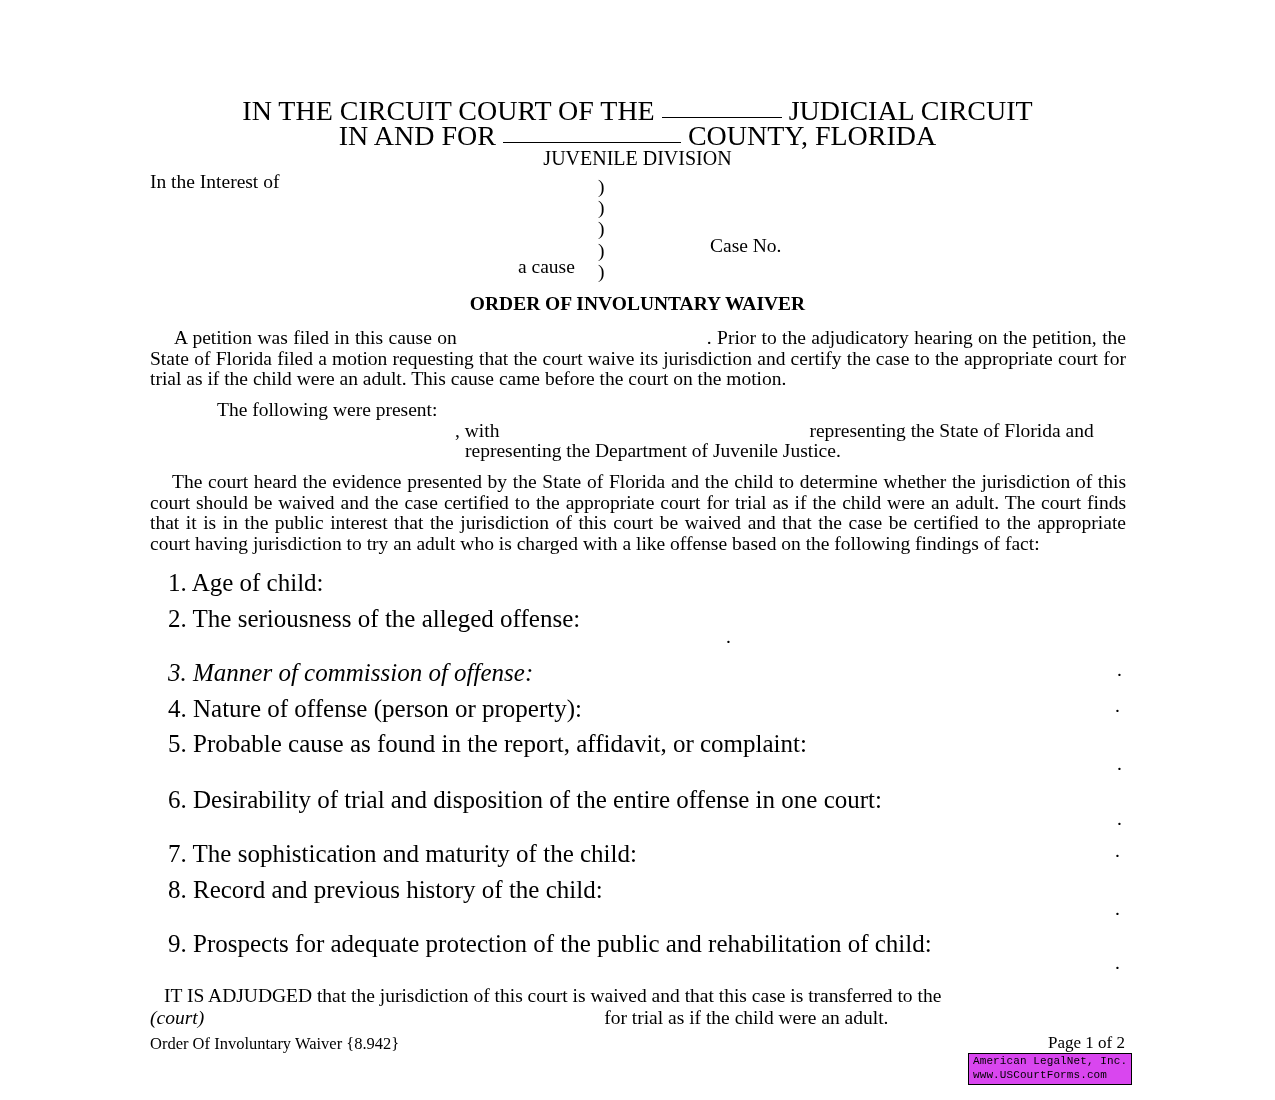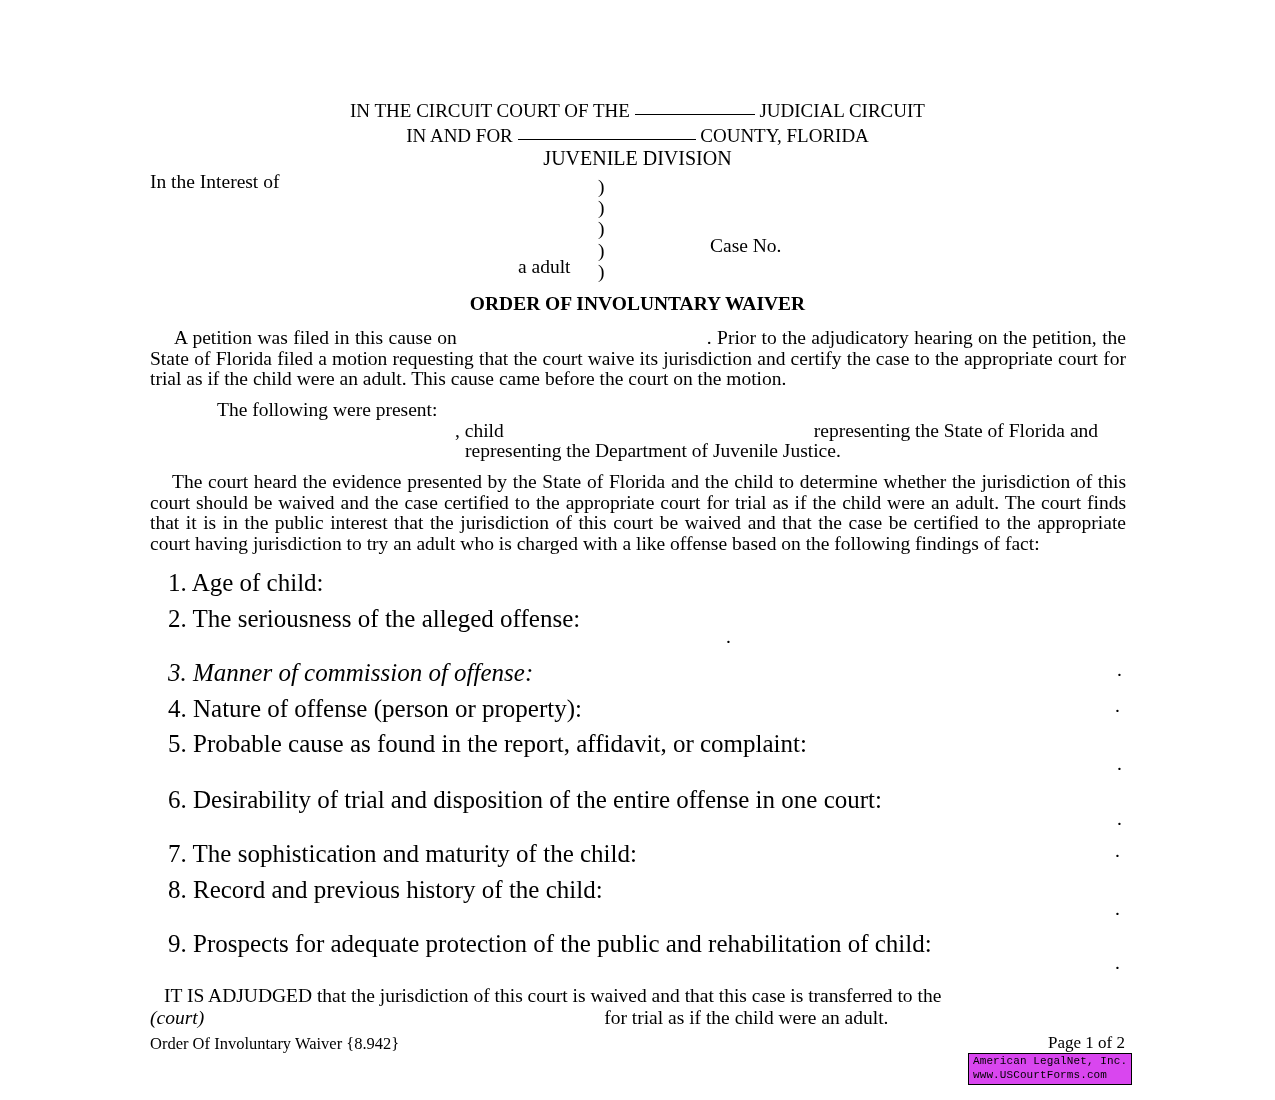--- a/index.html
+++ b/index.html
@@ -23,21 +23,21 @@
     height: 1100px;
   }
 
   
   .heading {
     position: absolute;
     left: 150px;
     top: 98px;
     width: 975px;
     text-align: center;
-    font-size: 19px;
+    font-size: 28px;
     line-height: 25px;
   }
   .heading .line { white-space: pre; }
   .blank-ul {
     display: inline-block;
     border-bottom: 1.6px solid #000;
     vertical-align: 2px;
   }
   .blank-judicial { width: 120px; }
   .blank-county  { width: 178px; }
@@ -192,29 +192,29 @@
   <div class="interest-of">In the Interest of</div>
 
   <div class="paren-col">
     <div>)</div>
     <div>)</div>
     <div>)</div>
     <div>)</div>
     <div>)</div>
   </div>
 
-  <div class="a-child">a adult</div>
+  <div class="a-child">a cause</div>
   <div class="case-no">Case No.</div>
 
   <div class="doc-title">ORDER OF INVOLUNTARY WAIVER</div>
 
   <div class="para para-1"><span class="indent"></span><span>A petition was filed in this cause on</span><span class="gap-date"></span><span>. Prior to the adjudicatory hearing on the petition, the State of Florida filed a motion requesting that the court waive its jurisdiction and certify the case to the appropriate court for trial as if the child were an adult. This cause came before the court on the motion.</span></div>
 
   <div class="present-label">The following were present:</div>
-  <div class="present-line1"><span>, child</span><span class="gap-atty"></span><span>representing the State of Florida and</span></div>
+  <div class="present-line1"><span>, with</span><span class="gap-atty"></span><span>representing the State of Florida and</span></div>
   <div class="present-line2">representing the Department of Juvenile Justice.</div>
 
   <div class="para para-2"><span class="indent" style="display:inline-block;width:22px;"></span><span>The court heard the evidence presented by the State of Florida and the child to determine whether the jurisdiction of this court should be waived and the case certified to the appropriate court for trial as if the child were an adult. The court finds that it is in the public interest that the jurisdiction of this court be waived and that the case be certified to the appropriate court having jurisdiction to try an adult who is charged with a like offense based on the following findings of fact:</span></div>
 
   <div class="finding" style="top:569px;"><span>1.</span> <span>Age of child:</span></div>
 
   <div class="finding" style="top:605px;"><span>2.</span> <span>The seriousness of the alleged offense:</span></div>
   <div class="finding-dot" style="left:726px; top:626px;">.</div>
 
   <div class="finding" style="top:659px;font-style:italic;"><span>3.</span> <span>Manner of commission of offense:</span></div>

